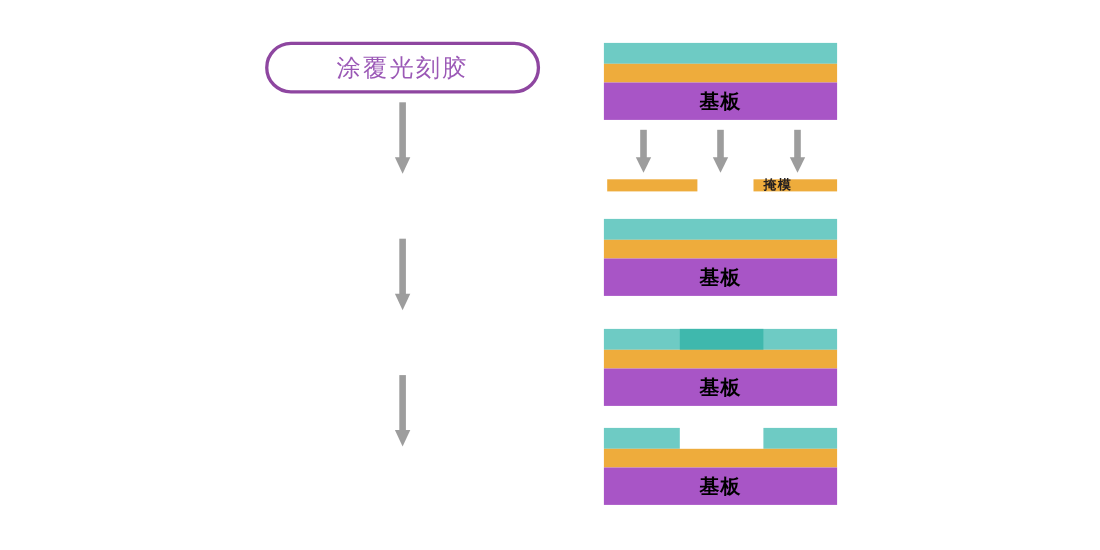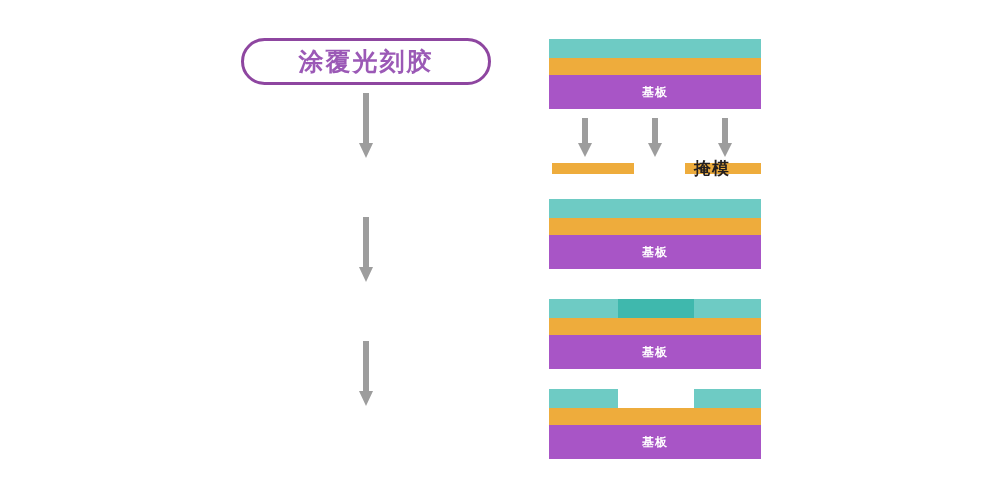--- a/index.html
+++ b/index.html
@@ -29,22 +29,22 @@
     height: 47px;
     box-sizing: border-box;
     border-radius: 24px;
     background: #ffffff;
     border: 3px solid #8e46a0;
     display: flex;
     align-items: center;
     justify-content: center;
   }
   .flow-node .node-label {
-    font-size: 25px;
-    font-weight: bold;
+    font-size: 22px;
+    font-weight: normal;
     letter-spacing: 2px;
     line-height: 1;
     color: #8e46a0;
     white-space: nowrap;
   }
   .flow-node.n1 { top: 38px;  border-color: #8e46a0; }
   .flow-node.n2 { top: 161px; border-color: #e8ae3e; }
   .flow-node.n3 { top: 285px; border-color: #69cac2; }
   .flow-node.n4 { top: 409px; border-color: #8e46a0; }
 
@@ -90,22 +90,22 @@
   }
   .stack .layer {
     position: relative;
     width: 100%;
     box-sizing: border-box;
   }
   .layer-resist   { height: 19px; background: #6ecbc4; }
   .layer-oxide    { height: 17px; background: #eeac3c; }
   .layer-sub      { height: 34px; background: #a855c6; display: flex; align-items: center; justify-content: center; }
   .layer-sub .sub-label {
-    color: #ffffff;
-    font-size: 12px;
+    color: #000000;
+    font-size: 18px;
     font-weight: bold;
     letter-spacing: 1px;
     line-height: 1;
   }
 
   
   .resist-split {
     position: relative;
     height: 19px;
     width: 100%;
@@ -175,21 +175,21 @@
     height: 11px;
     background: #eeac3c;
   }
   .mask-bar.m-left  { left: 552px; width: 82px; }
   .mask-bar.m-right { left: 685px; width: 76px; }
 
   .mask-label {
     position: absolute;
     left: 694px;
     top: 160px;
-    font-size: 17px;
+    font-size: 12px;
     font-weight: bold;
     color: #231f20;
     line-height: 17px;
     letter-spacing: 1px;
     white-space: nowrap;
   }
 </style>
 </head>
 <body>
 

